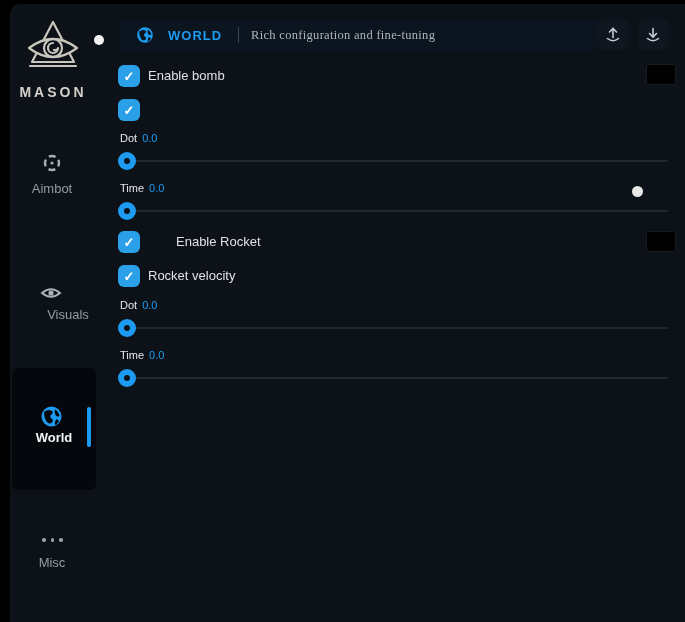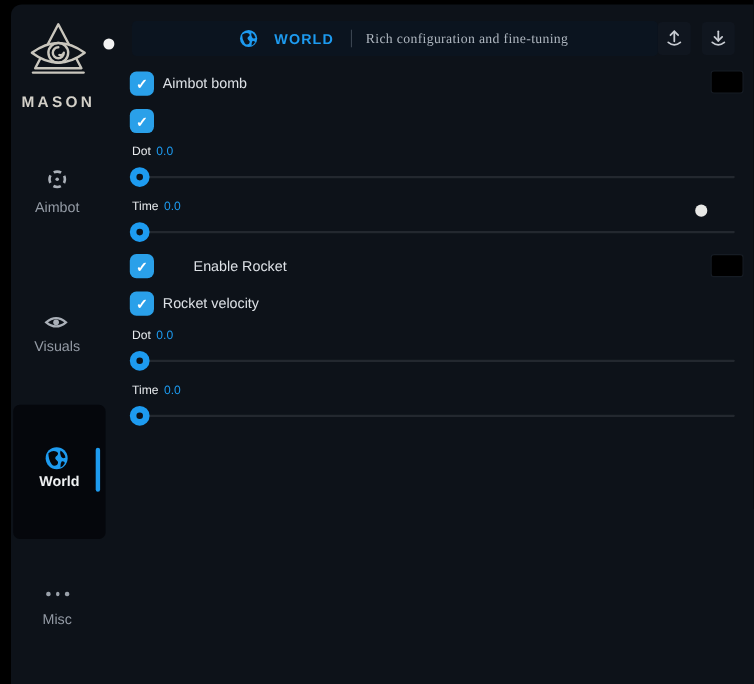--- a/index.html
+++ b/index.html
@@ -4,21 +4,21 @@
 <style>
   html,body{margin:0;padding:0;}
   body{
     width:685px;height:622px;background:#000;position:relative;overflow:hidden;
     font-family:"Liberation Sans", sans-serif;
   }
   .window{
     position:absolute;left:10px;top:4px;width:675px;height:618px;
     background:#0d1219;border-top-left-radius:10px;
   }
-  .abs{position:absolute;justify-content:center;}
+  .abs{position:absolute;}
 
   
   .logo-eye{left:14px;top:14px;width:58px;height:60px;}
   .logo-text{left:0;top:80px;width:86px;text-align:center;color:#d3d0c8;
     font-size:14px;font-weight:bold;letter-spacing:3px;}
   .cursor-dot{width:10px;height:10px;border-radius:50%;background:#f2f2f2;}
   .dot1{left:84px;top:31px;}
   .dot2{left:622px;top:182px;width:11px;height:11px;background:#e8e8e6;}
 
   .nav-label{width:84px;text-align:center;color:#949ba5;font-size:13px;}
@@ -96,21 +96,21 @@
       <div class="abs nav-label" style="left:0;top:177px;">Aimbot</div>
     </div>
 
     <div>
       <div class="abs nav-icon" style="left:30px;top:280px;">
         <svg width="22" height="18" viewBox="0 0 22 18">
           <path d="M2 9 Q11 1.5 20 9 Q11 16.5 2 9 Z" fill="none" stroke="#aab0b8" stroke-width="2"></path>
           <circle cx="11" cy="9" r="2.6" fill="#aab0b8"></circle>
         </svg>
       </div>
-      <div class="abs nav-label" style="left:0;top:303px;">Visuals</div>
+      <div class="abs nav-label" style="left:0;top:303px;padding-left:16px;">Visuals</div>
     </div>
 
     <div class="abs world-box"></div>
     <div class="abs" style="left:30px;top:401px;">
       <svg width="23" height="23" viewBox="0 0 23 23">
         <circle cx="11.5" cy="11.5" r="10" fill="#1d9bf0"></circle>
         <path d="M4 7 Q8 4 11 5.5 Q14 7 12 9 Q9 11 11 13 Q14 15 12 17.5 Q9 19.5 7 17 Q4 13 4 7 Z" fill="#05070c"></path>
         <path d="M15 4.5 Q19 7 19.5 11 Q17 12.5 15.5 10 Q14 7 15 4.5 Z" fill="#05070c"></path>
         <path d="M16 14.5 Q18.5 14 19 16 Q17.5 19 15 20 Q14.5 17 16 14.5 Z" fill="#05070c"></path>
       </svg>
@@ -155,21 +155,21 @@
     <span>
       <svg width="18" height="18" viewBox="0 0 18 18" fill="none" stroke="#c8ccd2" stroke-width="1.6" stroke-linecap="round">
         <path d="M9 2.5 V11"></path>
         <path d="M5.5 7.5 L9 11 L12.5 7.5"></path>
         <path d="M3.5 12.5 Q9 17 14.5 12.5"></path>
       </svg>
     </span>
   </div>
 
   <div class="abs checkbox" style="left:108px;top:61px;">✓</div>
-  <div class="abs cb-label" style="left:138px;top:61px;">Aimbot bomb</div>
+  <div class="abs cb-label" style="left:138px;top:61px;">Enable bomb</div>
   <div class="abs swatch" style="left:636px;top:60px;"></div>
 
   <div class="abs checkbox" style="left:108px;top:95px;">✓</div>
 
   <div class="abs slider-label" style="left:110px;top:128px;">
     <span>Dot</span><span class="val">0.0</span>
   </div>
   <div class="abs track" style="left:110px;top:156px;width:548px;"></div>
   <div class="abs knob" style="left:108px;top:148px;">
       <i></i>

